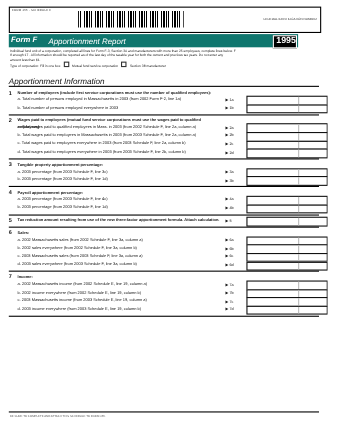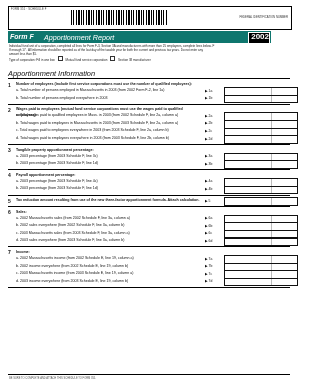--- a/index.html
+++ b/index.html
@@ -48,21 +48,21 @@
   <div class="topstrip">
     <div class="lbl">FORM 355 · SCHEDULE F</div>
     <div class="barcode"></div>
     <div class="rlbl">FEDERAL IDENTIFICATION NUMBER</div>
   </div>
 
   <div class="titlebar">
     <div class="formno">Form F</div>
     <div class="ttl">Apportionment Report</div>
     <div class="yrbox"></div>
-    <div class="yr">2002</div>
+    <div class="yr">1995</div>
   </div>
 
   <div class="instr">
     <div>Individual fund unit of a corporation, completed all lines for Form F-3, Section 3A and manufacturers with more than 25 employees, complete lines below. F</div>
     <div>If enough 17 . All information should be reported as of the last day of the taxable year for both the current and previous tax years. Do not enter any</div>
     <div>amount less than $1.</div>
     <div>
       <span>Type of corporation: Fill in one box</span>
       <span class="chk"></span>
       <span>Mutual fund service corporation</span>

